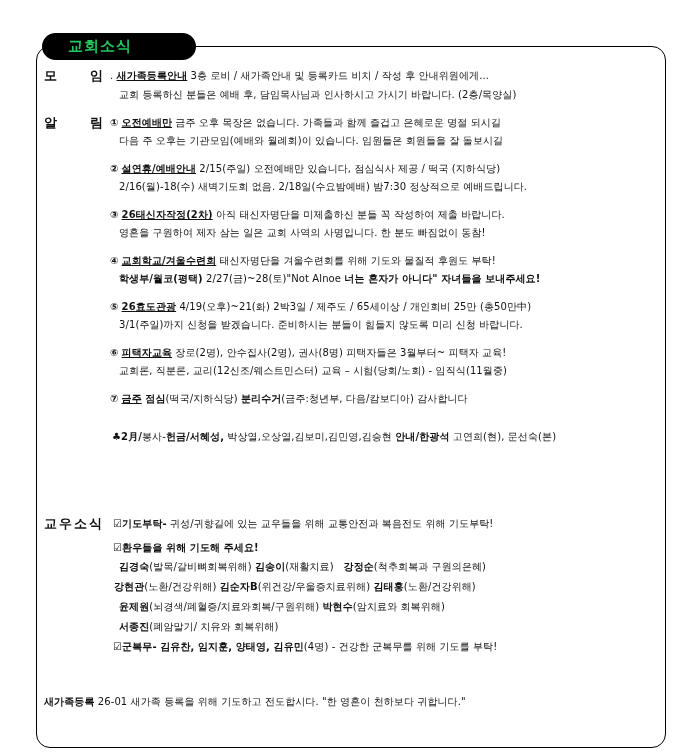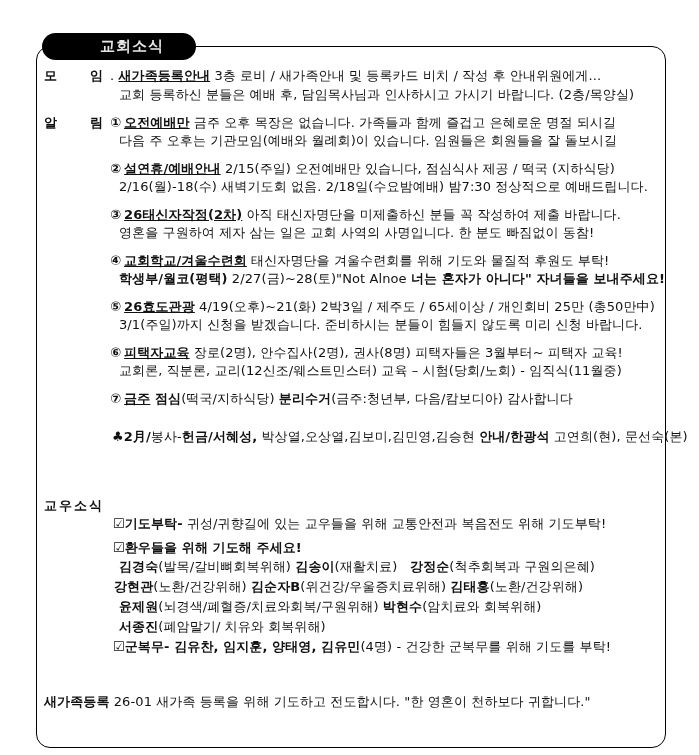--- a/index.html
+++ b/index.html
@@ -1,26 +1,26 @@
 <!DOCTYPE html>
 <html><head>
 <meta charset="utf-8">
 <style>
   html, body { margin:0; padding:0; background:#ffffff; }
   body { width:699px; height:755px; position:relative; overflow:hidden;
          font-family:"DejaVu Sans", "Liberation Sans", sans-serif; color:#111; }
   .frame { position:absolute; left:36px; top:46px; width:630px; height:702px;
            border:1.3px solid #000; border-radius:14px; box-sizing:border-box; }
   .tab { position:absolute; left:42px; top:33px; width:154px; height:27px;
-         background:#000; border-radius:14px 14px 14px 14px; color:#e5e5e5;
+         background:#000; border-radius:14px 14px 14px 14px; color:#22c55e;
          font-weight:bold; font-size:15px; line-height:27px; padding-left:26px;
-         box-sizing:border-box; letter-spacing:1px;text-align:center; }
+         box-sizing:border-box; letter-spacing:1px; }
   .lbl { position:absolute; left:44px; font-size:13px; font-weight:bold; line-height:17px; }
   .lbl2 { position:absolute; left:90px; font-size:13px; font-weight:bold; line-height:17px; }
-  .t { position:absolute; font-size:13px; line-height:17px; white-space:nowrap; letter-spacing:0.1px; }
+  .t { position:absolute; font-size:10px; line-height:17px; white-space:nowrap; letter-spacing:0.1px; }
   .b { font-weight:bold; }
   .u { text-decoration:underline; font-weight:bold; }
   .num { font-weight:bold; margin-right:3px; }
 </style>
 </head>
 <body>
 
 <div class="frame"></div>
 <div class="tab">교회소식</div>
 
@@ -68,21 +68,21 @@
 <div class="t" style="left:119px;top:362px">교회론, 직분론, 교리(12신조/웨스트민스터) 교육 – 시험(당회/노회) - 임직식(11월중)</div>
 
 <div class="t" style="left:110px;top:390px">
   <span class="num">⑦</span><span class="u">금주</span><span class="b"> 점심</span><span>(떡국/지하식당) </span><span class="b">분리수거</span><span>(금주:청년부, 다음/캄보디아) 감사합니다</span>
 </div>
 
 <div class="t" style="left:112px;top:428px">
   <span>♣</span><span class="b">2月/</span><span>봉사-</span><span class="b">헌금/서혜성,</span><span> 박상열,오상열,김보미,김민영,김승현 </span><span class="b">안내/한광석</span><span> 고연희(현), 문선숙(본)</span>
 </div>
 
-<div class="lbl" style="top:497px;letter-spacing:2px">교우소식</div>
+<div class="lbl" style="top:515px;letter-spacing:2px">교우소식</div>
 <div class="t" style="left:113px;top:515px">
   <span>☑</span><span class="b">기도부탁-</span><span> 귀성/귀향길에 있는 교우들을 위해 교통안전과 복음전도 위해 기도부탁!</span>
 </div>
 <div class="t" style="left:113px;top:539px">
   <span>☑</span><span class="b">환우들을 위해 기도해 주세요!</span>
 </div>
 <div class="t" style="left:119px;top:558px">
   <span class="b">김경숙</span><span>(발목/갈비뼈회복위해) </span><span class="b">김송이</span><span style="white-space:pre">(재활치료)   </span><span class="b">강정순</span><span>(척추회복과 구원의은혜)</span>
 </div>
 <div class="t" style="left:114px;top:578px">

